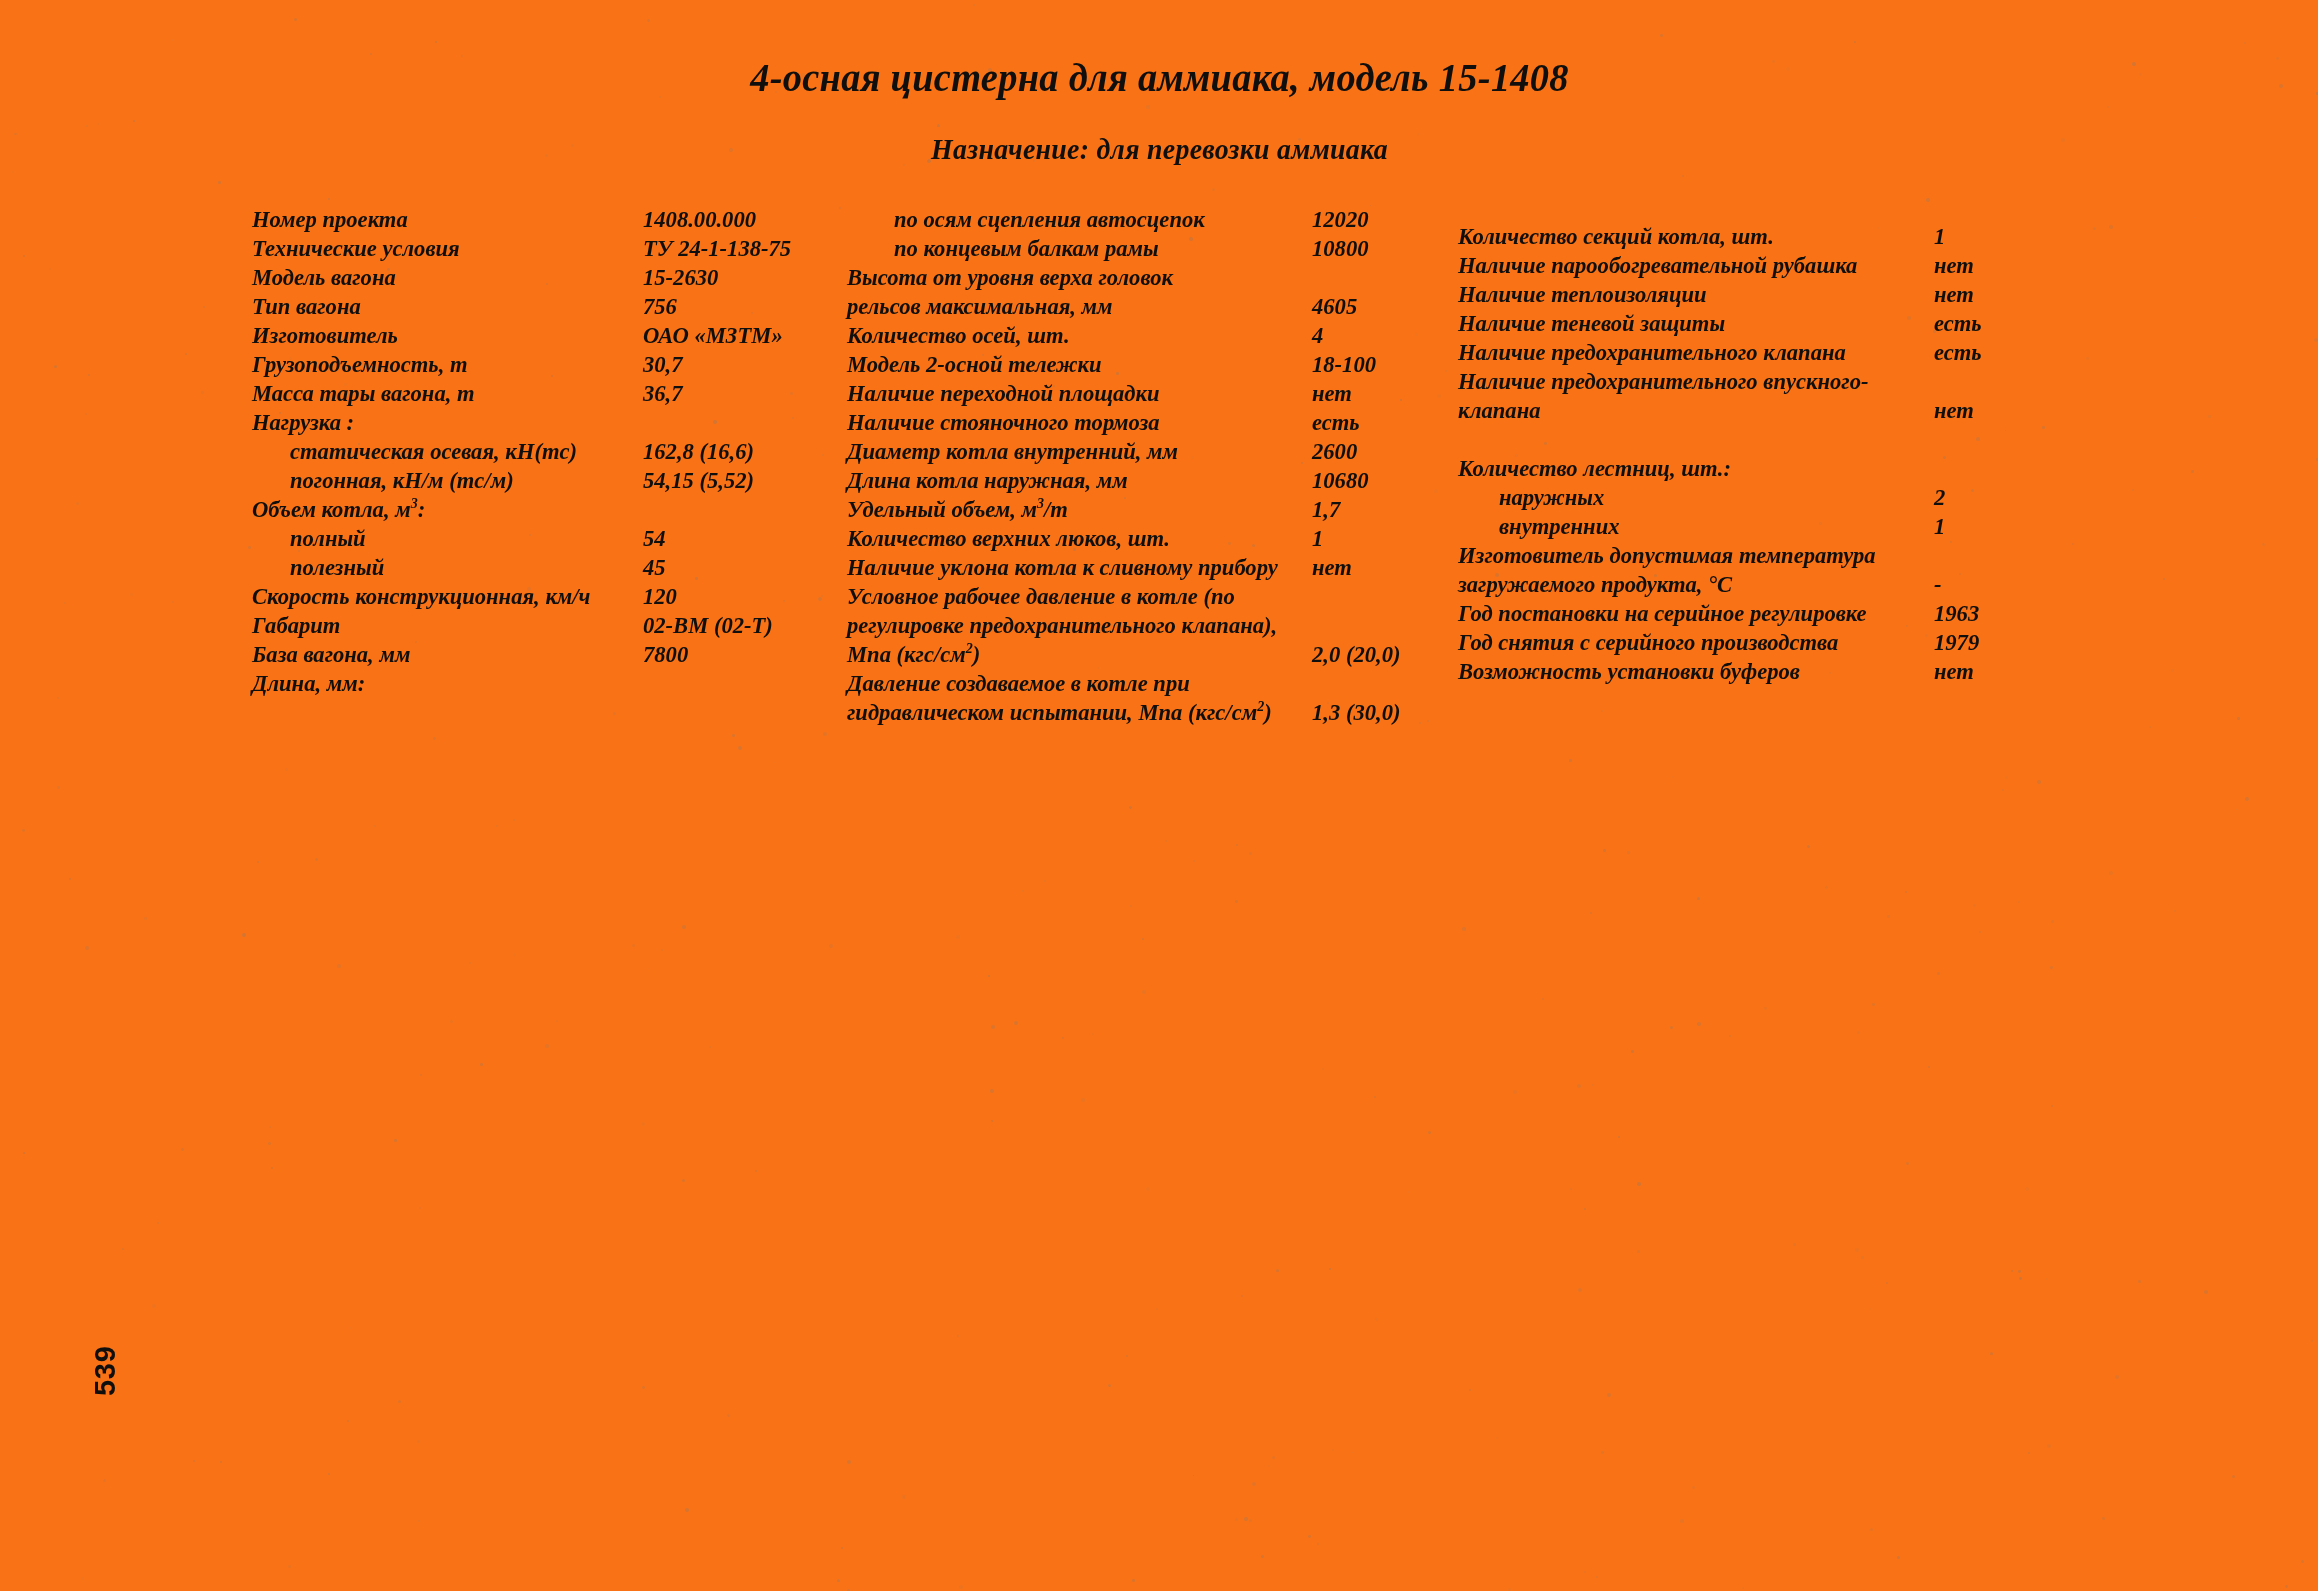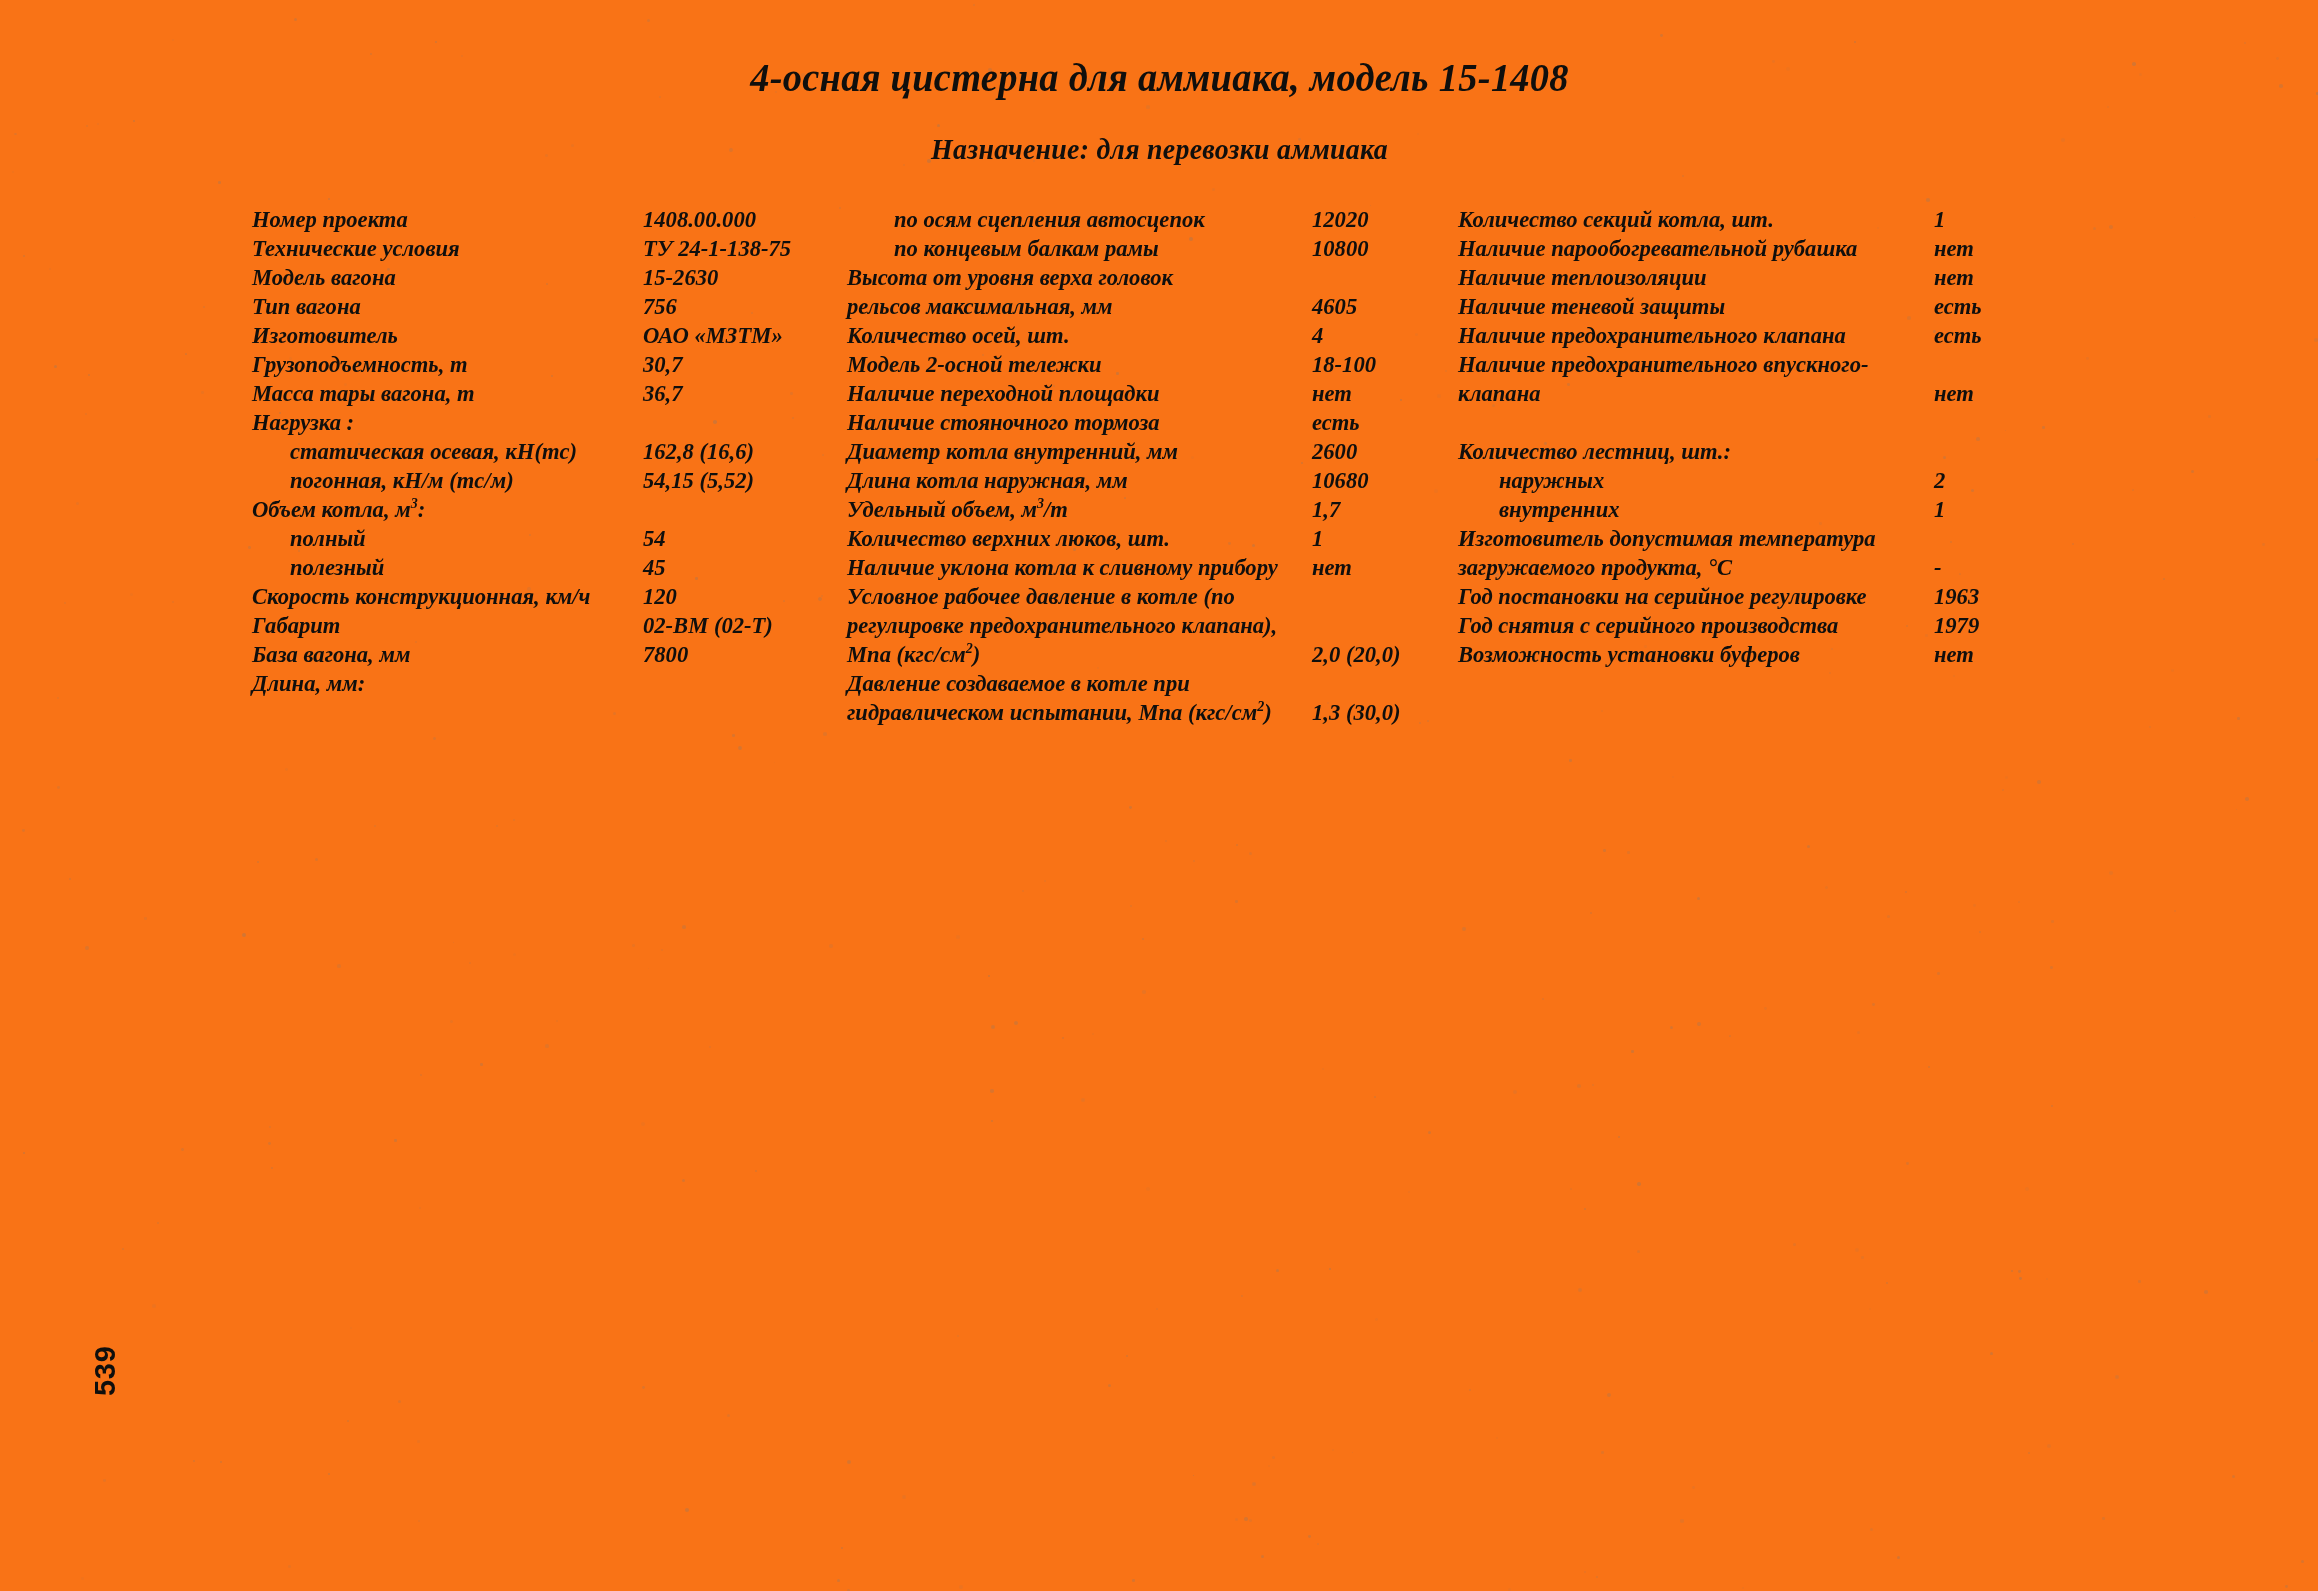--- a/index.html
+++ b/index.html
@@ -92,21 +92,21 @@
   .val.low { top: 29px; }
 
   
   #col-left   { left: 252px;  width: 397px;  top: 205px; }
   #col-left  .val { left: 391px; }
 
   #col-mid    { left: 847px; width: 472px;  top: 205px; }
   #col-mid   .lbl.ind { left: 47px; }
   #col-mid   .val { left: 465px; }
 
-  #col-right  { left: 1458px; width: 479px;  top: 205px; }
+  #col-right  { left: 1458px; width: 479px;  top: 222px; }
   #col-right .lbl.ind { left: 41px; }
   #col-right .val { left: 476px; width: 205px; }
 
   sup {
     font-size: .62em;
     vertical-align: super;
     line-height: 0;
   }
 
   

